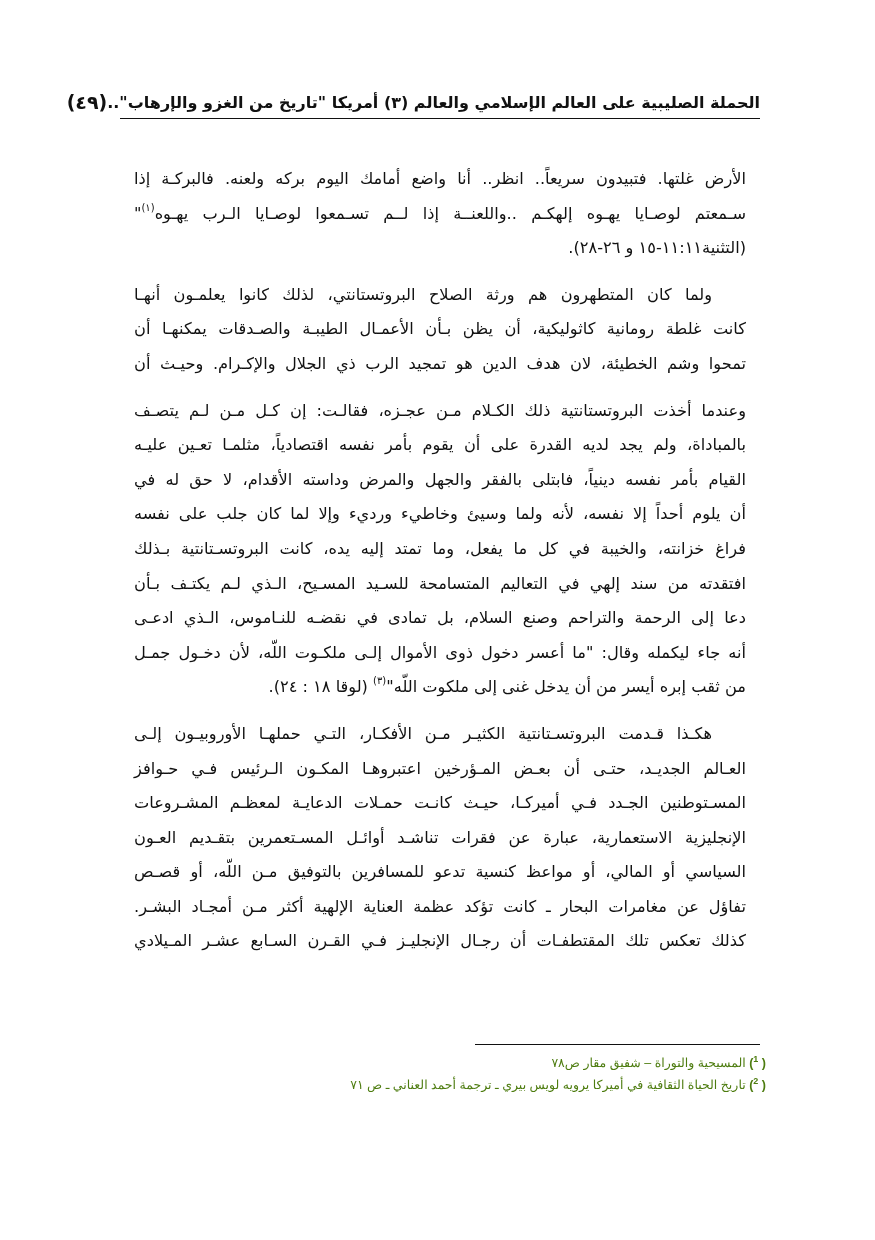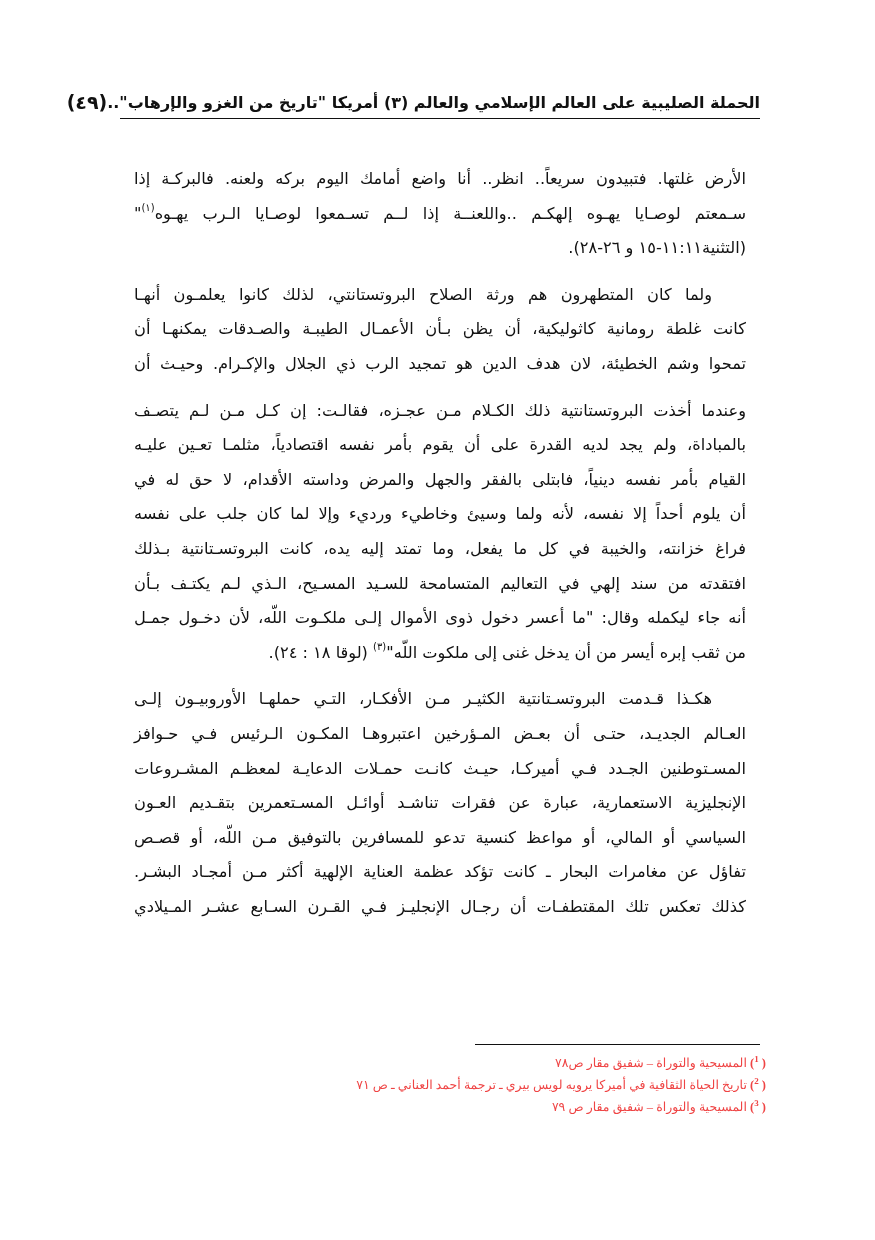--- a/index.html
+++ b/index.html
@@ -29,22 +29,22 @@
     .body-text p.indent { text-indent: 34px; }
     .body-text .line { display: block; text-align: justify; text-align-last: justify; white-space: nowrap; }
     .body-text .line.last { text-align-last: right; }
     sup { font-size: 10px; line-height: 0; vertical-align: 8px; }
     .fn-rule {
       position: absolute; left: 475px; top: 1044px; width: 285px; height: 0;
       border-top: 1px solid #111;
     }
     .footnotes {
       position: absolute; left: 200px; top: 1052px; width: 566px;
-      direction: rtl; font-family: Liberation Serif, serif; font-size: 12.5px; line-height: 22px;
-      color: #ef4444;
+      direction: rtl; font-family: Liberation Sans, sans-serif; font-size: 12.5px; line-height: 22px;
+      color: #4d7c0f;
     }
     .footnote { display: block; white-space: nowrap; }
     .fn-mark { font-weight: bold; }
     .fn-mark sup { font-size: 9px; vertical-align: 5px; }
   </style>
 </head>
 <body>
 
 <div class="page">
 
@@ -68,36 +68,36 @@
       <span class="line" style="text-indent:0">تمحوا وشم الخطيئة، لان هدف الدين هو تمجيد الرب ذي الجلال والإكـرام. وحيـث أن</span>
     </p>
 
     <p>
       <span class="line">وعندما أخذت البروتستانتية ذلك الكـلام مـن عجـزه، فقالـت: إن كـل مـن لـم يتصـف</span>
       <span class="line">بالمباداة، ولم يجد لديه القدرة على أن يقوم بأمر نفسه اقتصادياً، مثلمـا تعـين عليـه</span>
       <span class="line">القيام بأمر نفسه دينياً، فابتلى بالفقر والجهل والمرض وداسته الأقدام، لا حق له في</span>
       <span class="line">أن يلوم أحداً إلا نفسه، لأنه ولما وسيئ وخاطيء ورديء وإلا لما كان جلب على نفسه</span>
       <span class="line">فراغ خزانته، والخيبة في كل ما يفعل، وما تمتد إليه يده، كانت البروتسـتانتية بـذلك</span>
       <span class="line">افتقدته من سند إلهي في التعاليم المتسامحة للسـيد المسـيح، الـذي لـم يكتـف بـأن</span>
+      <span class="line">دعا إلى الرحمة والتراحم وصنع السلام، بل تمادى في نقضـه للنـاموس، الـذي ادعـى</span>
       <span class="line">أنه جاء ليكمله وقال: "ما أعسر دخول ذوى الأموال إلـى ملكـوت اللّه، لأن دخـول جمـل</span>
       <span class="line last"><span>من ثقب إبره أيسر من أن يدخل غنى إلى ملكوت اللّه"</span><sup>(٣)</sup><span> (لوقا ١٨ : ٢٤).</span></span>
     </p>
 
     <p>
       <span class="line" style="text-indent:34px">هكـذا قـدمت البروتسـتانتية الكثيـر مـن الأفكـار، التـي حملهـا الأوروبيـون إلـى</span>
       <span class="line">العـالم الجديـد، حتـى أن بعـض المـؤرخين اعتبروهـا المكـون الـرئيس فـي حـوافز</span>
       <span class="line">المسـتوطنين الجـدد فـي أميركـا، حيـث كانـت حمـلات الدعايـة لمعظـم المشـروعات</span>
       <span class="line">الإنجليزية الاستعمارية، عبارة عن فقرات تناشـد أوائـل المسـتعمرين بتقـديم العـون</span>
       <span class="line">السياسي أو المالي، أو مواعظ كنسية تدعو للمسافرين بالتوفيق مـن اللّه، أو قصـص</span>
       <span class="line">تفاؤل عن مغامرات البحار ـ كانت تؤكد عظمة العناية الإلهية أكثر مـن أمجـاد البشـر.</span>
       <span class="line">كذلك تعكس تلك المقتطفـات أن رجـال الإنجليـز فـي القـرن السـابع عشـر المـيلادي</span>
     </p>
   </div>
 
   <div class="fn-rule"></div>
 
   <div class="footnotes">
     <span class="footnote"><span class="fn-mark">( <sup>1</sup>)</span> <span>المسيحية والتوراة – شفيق مقار ص٧٨</span></span>
     <span class="footnote"><span class="fn-mark">( <sup>2</sup>)</span> <span>تاريخ الحياة الثقافية في أميركا يرويه لويس بيري ـ ترجمة أحمد العناني ـ ص ٧١</span></span>
-    <span class="footnote"><span class="fn-mark">( <sup>3</sup>)</span> <span>المسيحية والتوراة – شفيق مقار ص ٧٩</span></span>
   </div>
 
 </div>
 
 </body></html>

